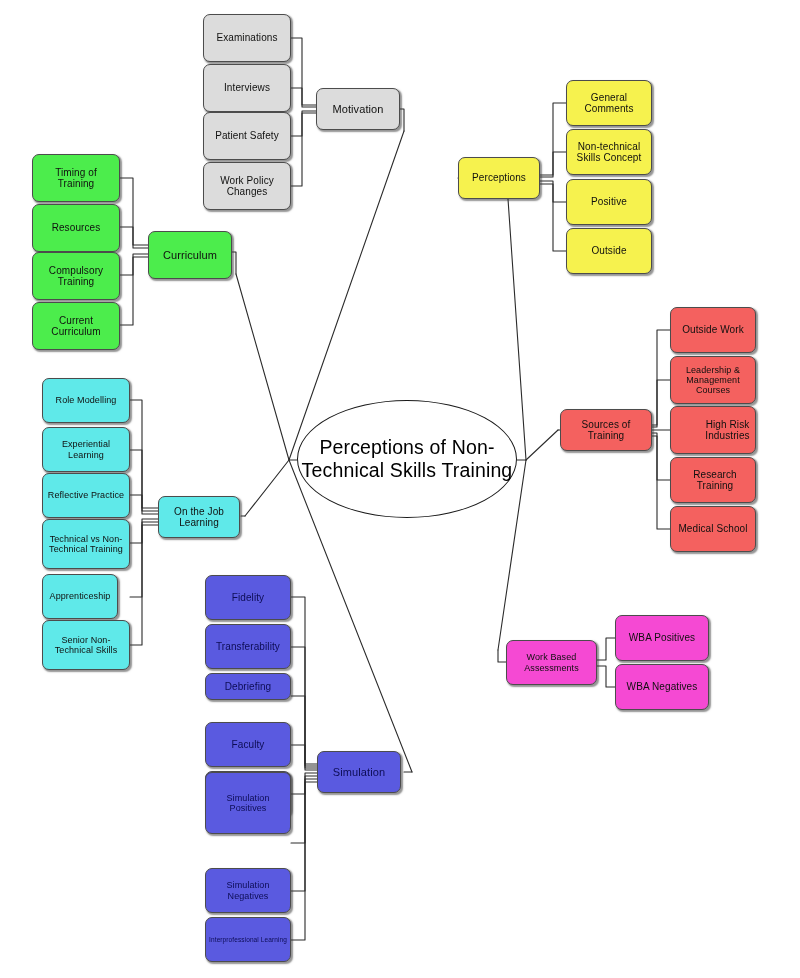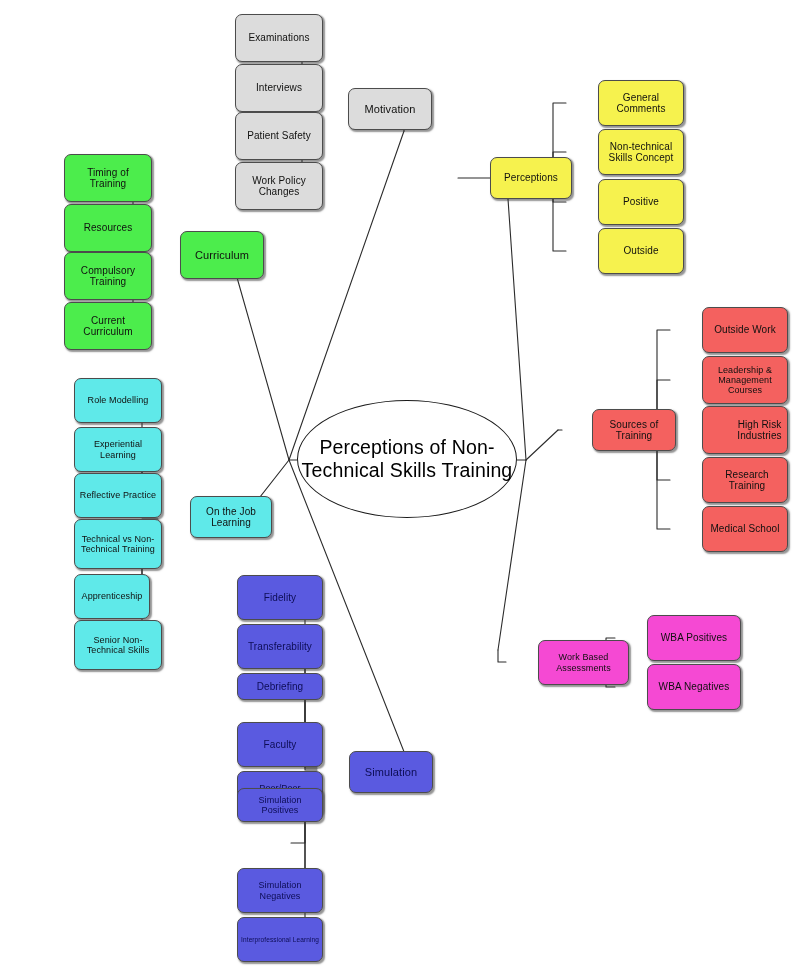--- a/index.html
+++ b/index.html
@@ -30,21 +30,20 @@
     text-align:center;
     border:1px solid #4c4c4c;
     border-radius:7px;
     color:#10100f;
     line-height:1.12;
     padding:1px 3px;
     box-shadow:1.5px 1.5px 1.5px rgba(60,60,60,0.55);
     letter-spacing:0.1px;
     z-index:3;
     overflow:hidden;
-    margin-left:32px;
   }
   .node span{display:block;width:100%;}
   .center-node{
     position:absolute;
     box-sizing:border-box;
     display:flex;
     align-items:center;
     justify-content:center;
     text-align:center;
     border:1.2px solid #1a1a1a;
@@ -213,21 +212,21 @@
   </div>
   <div class="node c-blue t-10" style="left:205px;top:673px;width:86px;height:27px;color:#0d0d55;">
     <span>Debriefing</span>
   </div>
   <div class="node c-blue t-10" style="left:205px;top:722px;width:86px;height:45px;color:#0d0d55;">
     <span>Faculty</span>
   </div>
   <div class="node c-blue t-9" style="left:205px;top:771px;width:86px;height:45px;color:#0d0d55;">
     <span>Peer/Peer Learning</span>
   </div>
-  <div class="node c-blue t-9" style="left:205px;top:788px;width:86px;height:34px;color:#0d0d55;">
+  <div class="node c-blue t-9" style="left:205px;top:772px;width:86px;height:62px;color:#0d0d55;">
     <span>Simulation Positives</span>
   </div>
   <div class="node c-blue t-9" style="left:205px;top:868px;width:86px;height:45px;color:#0d0d55;">
     <span>Simulation Negatives</span>
   </div>
   <div class="node c-blue t-7" style="left:205px;top:917px;width:86px;height:45px;color:#0d0d55;">
     <span>Interprofessional Learning</span>
   </div>
 
   <div class="node c-yellow t-10" style="left:458px;top:157px;width:82px;height:42px;">
@@ -239,21 +238,21 @@
   <div class="node c-yellow t-10" style="left:566px;top:129px;width:86px;height:46px;">
     <span>Non-technical Skills Concept</span>
   </div>
   <div class="node c-yellow t-10" style="left:566px;top:179px;width:86px;height:46px;">
     <span>Positive</span>
   </div>
   <div class="node c-yellow t-10" style="left:566px;top:228px;width:86px;height:46px;">
     <span>Outside</span>
   </div>
 
-  <div class="node c-red t-10" style="left:560px;top:409px;width:84px;height:42px;">
+  <div class="node c-red t-10" style="left:560px;top:409px;width:92px;height:42px;">
     <span>Sources of Training</span>
   </div>
   <div class="node c-red t-10" style="left:670px;top:307px;width:86px;height:46px;">
     <span>Outside Work</span>
   </div>
   <div class="node c-red t-9" style="left:670px;top:356px;width:86px;height:48px;">
     <span>Leadership &amp; Management Courses</span>
   </div>
   <div class="node c-red t-10" style="left:670px;top:406px;width:86px;height:48px;padding-left:32px;">
     <span>High Risk Industries</span>

